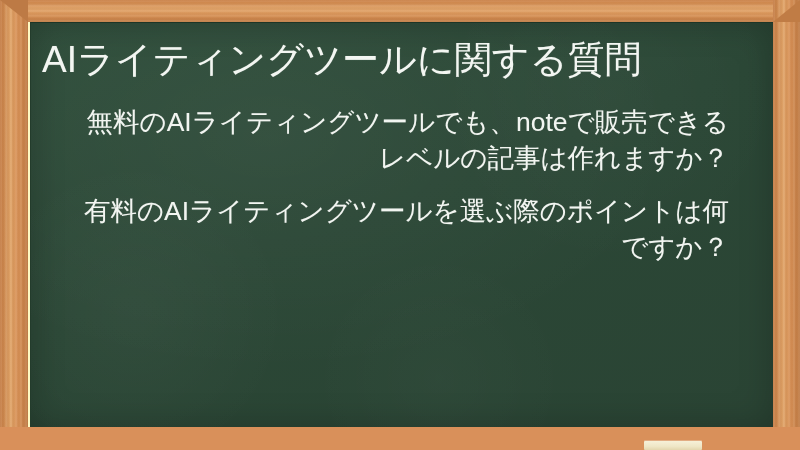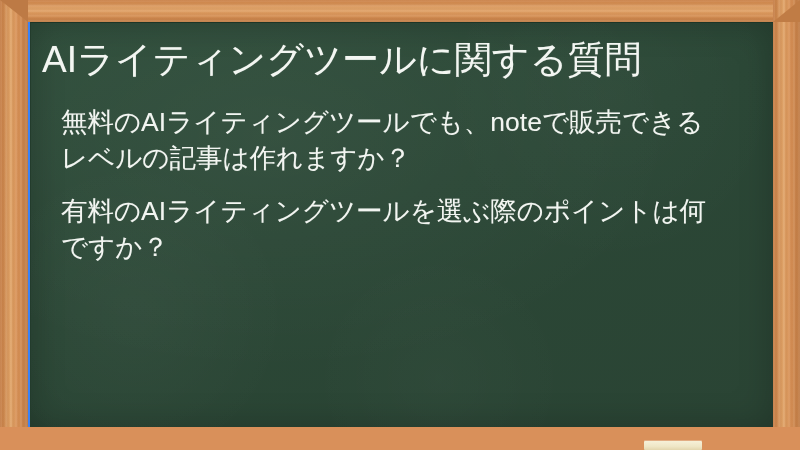--- a/index.html
+++ b/index.html
@@ -14,21 +14,21 @@
     font-family: "Liberation Sans", "DejaVu Sans", sans-serif;
   }
 
   
   #blackboard-graphic {
     position: relative;
     width: 800px;
     height: 450px;
     box-sizing: border-box;
     overflow: hidden;
-    background: #3b82f6;
+    background: #fef9c3;
   }
 
   
   .wood {
     position: absolute;
     background-color: #d08e55;
   }
   .wood-v {
     background-image:
       repeating-linear-gradient(90deg,
@@ -115,20 +115,21 @@
     letter-spacing: 0px;
     margin: 8px 0 0 5px;
     white-space: nowrap;
     text-shadow: 0 0 1px rgba(255,255,255,0.28);
   }
 
   #question-list {
     margin: 24px 0 12px 0;
     padding: 0;
     list-style: none;
+    text-align: right;
   }
   .question-item {
     color: #f2f5f1;
     font-size: 26.5px;
     line-height: 1.36;
     font-weight: 400;
     margin: 0 0 16px 24px;
     max-width: 668px;
     text-shadow: 0 0 1px rgba(255,255,255,0.22);
   }

